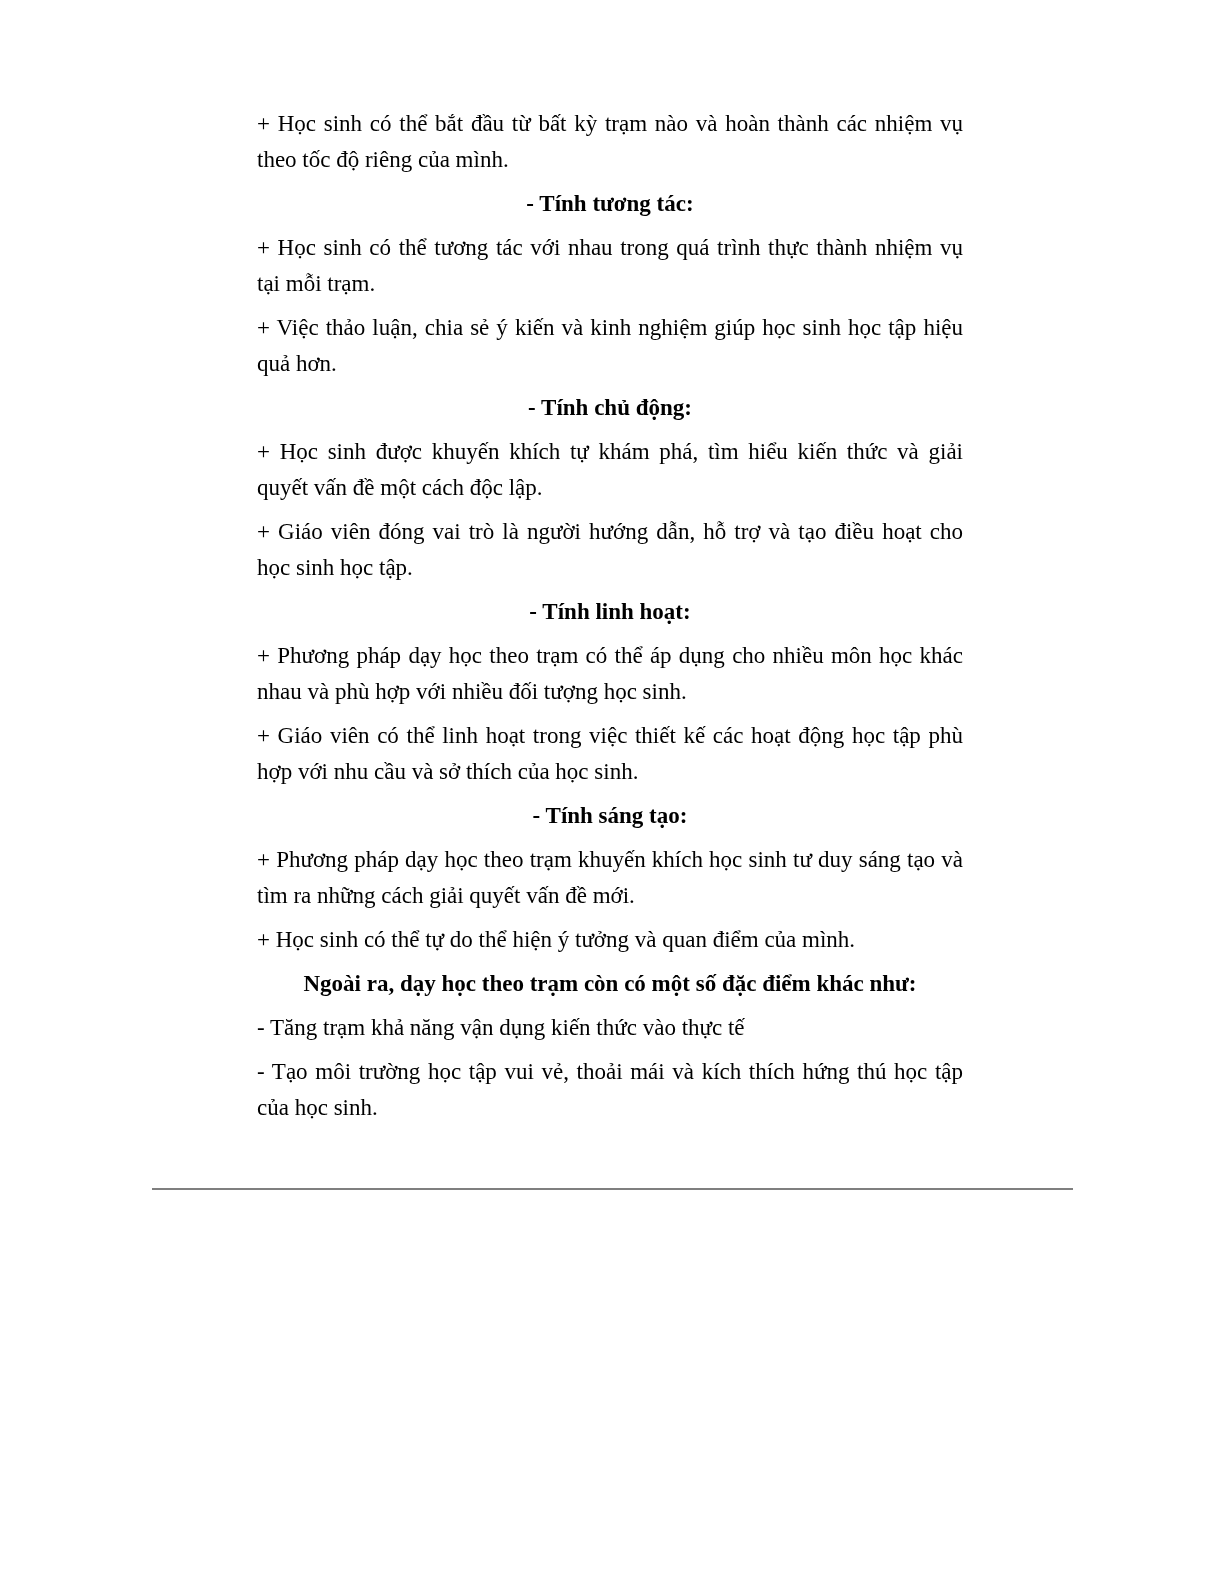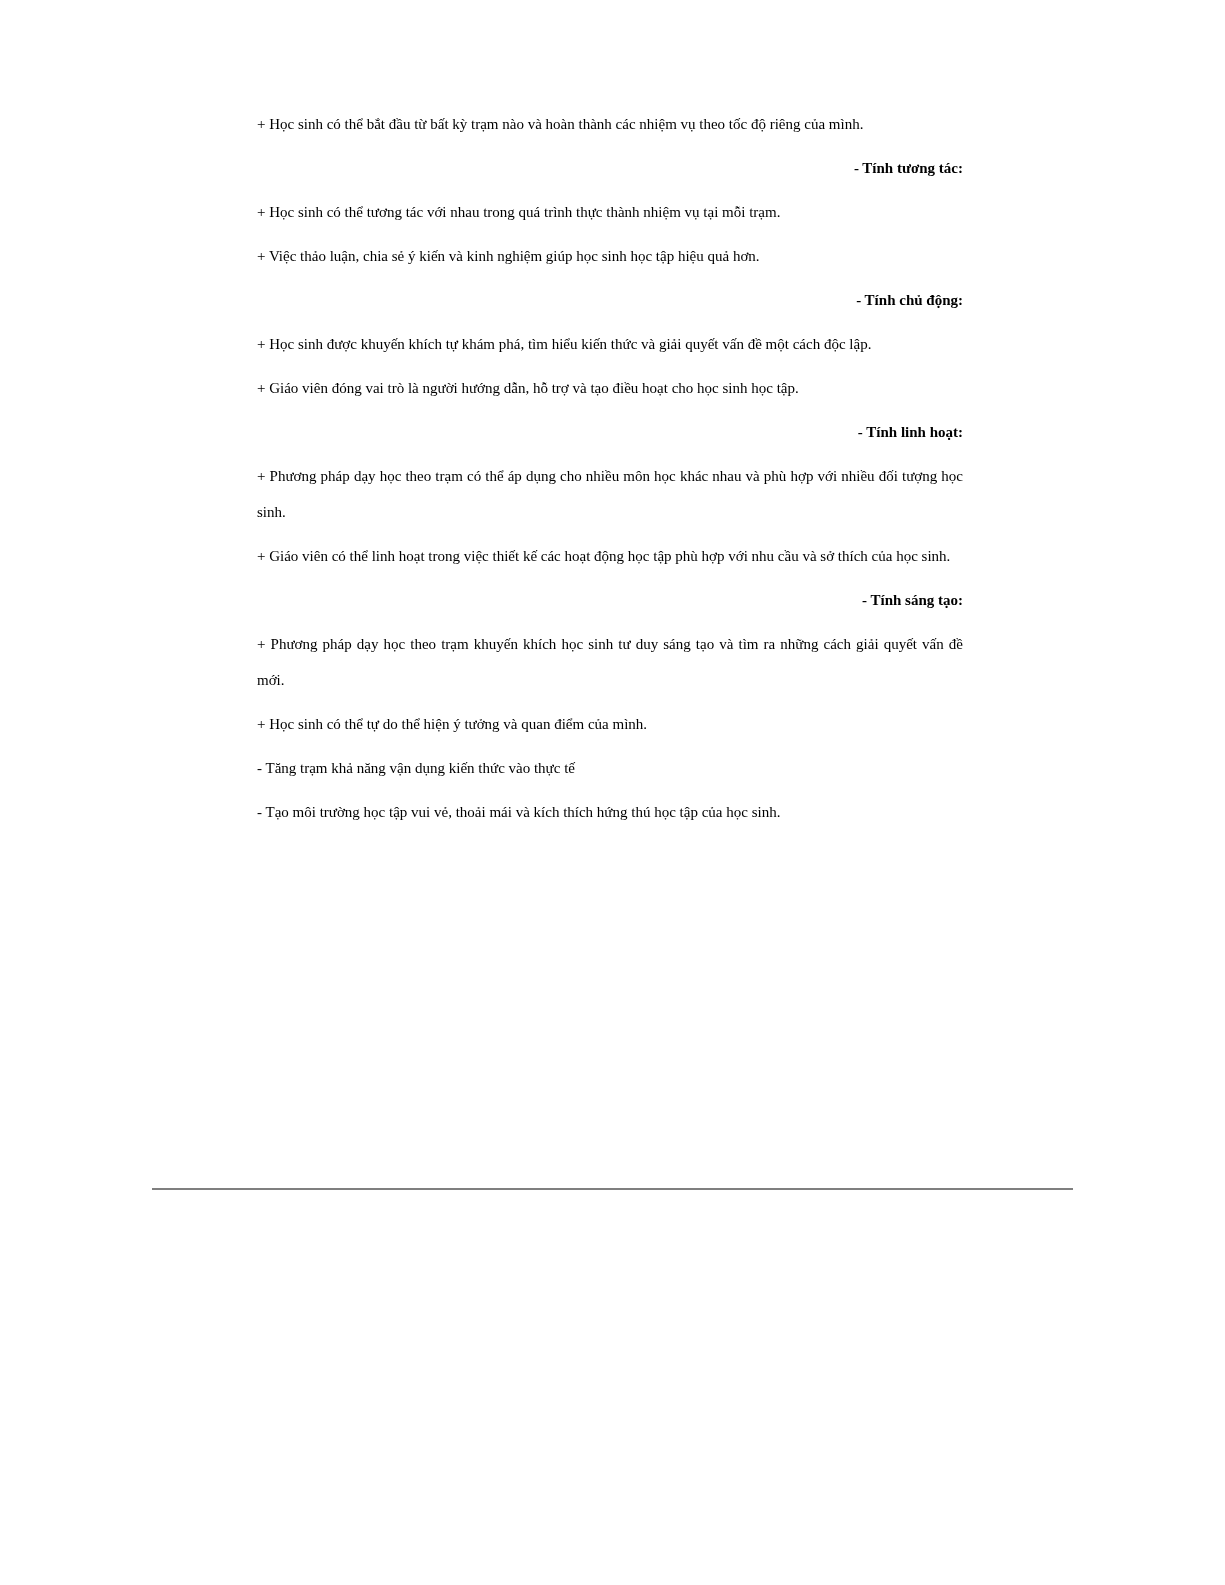--- a/index.html
+++ b/index.html
@@ -20,28 +20,28 @@
     background: #ffffff;
   }
   .content {
     position: absolute;
     left: 257px;
     top: 106px;
     width: 706px;
   }
   .content p {
     margin: 0 0 8px 0;
-    font-size: 15px;
+    font-size: 23px;
     line-height: 36px;
     color: #000000;
     text-align: justify;
   }
   .content p.heading {
     font-weight: bold;
-    text-align: right;
+    text-align: center;
   }
   .divider {
     position: absolute;
     left: 152px;
     top: 1188px;
     width: 921px;
     height: 2px;
     background: #7f7f7f;
   }
 </style>
@@ -56,17 +56,18 @@
       <p>+ Việc thảo luận, chia sẻ ý kiến và kinh nghiệm giúp học sinh học tập hiệu quả hơn.</p>
       <p class="heading">- Tính chủ động:</p>
       <p>+ Học sinh được khuyến khích tự khám phá, tìm hiểu kiến thức và giải quyết vấn đề một cách độc lập.</p>
       <p>+ Giáo viên đóng vai trò là người hướng dẫn, hỗ trợ và tạo điều hoạt cho học sinh học tập.</p>
       <p class="heading">- Tính linh hoạt:</p>
       <p>+ Phương pháp dạy học theo trạm có thể áp dụng cho nhiều môn học khác nhau và phù hợp với nhiều đối tượng học sinh.</p>
       <p>+ Giáo viên có thể linh hoạt trong việc thiết kế các hoạt động học tập phù hợp với nhu cầu và sở thích của học sinh.</p>
       <p class="heading">- Tính sáng tạo:</p>
       <p>+ Phương pháp dạy học theo trạm khuyến khích học sinh tư duy sáng tạo và tìm ra những cách giải quyết vấn đề mới.</p>
       <p>+ Học sinh có thể tự do thể hiện ý tưởng và quan điểm của mình.</p>
+      <p class="heading">Ngoài ra, dạy học theo trạm còn có một số đặc điểm khác như:</p>
       <p>- Tăng trạm khả năng vận dụng kiến thức vào thực tế</p>
       <p>- Tạo môi trường học tập vui vẻ, thoải mái và kích thích hứng thú học tập của học sinh.</p>
     </div>
   <div class="divider" style="background: rgb(127, 127, 127);"></div>
 </div>
 
 </body></html>

